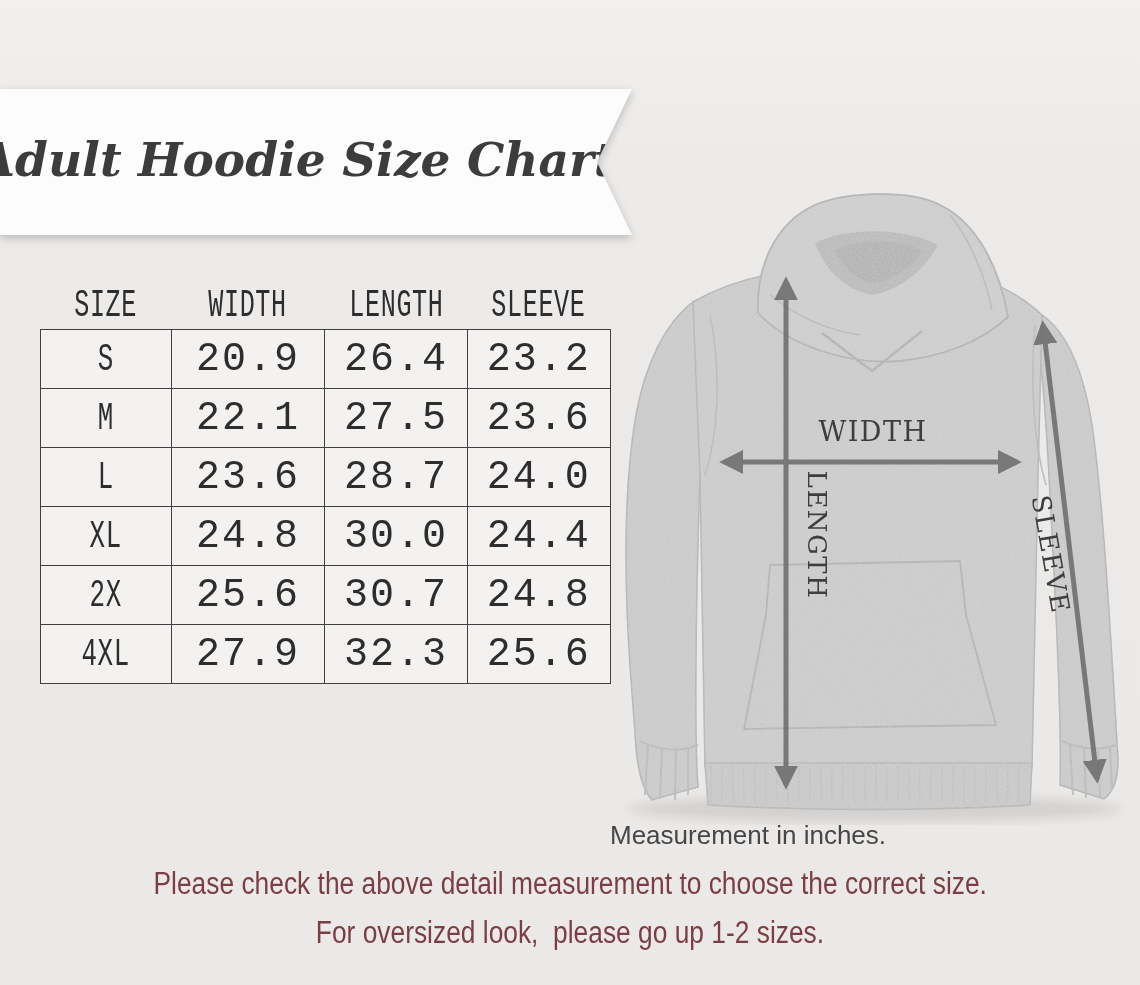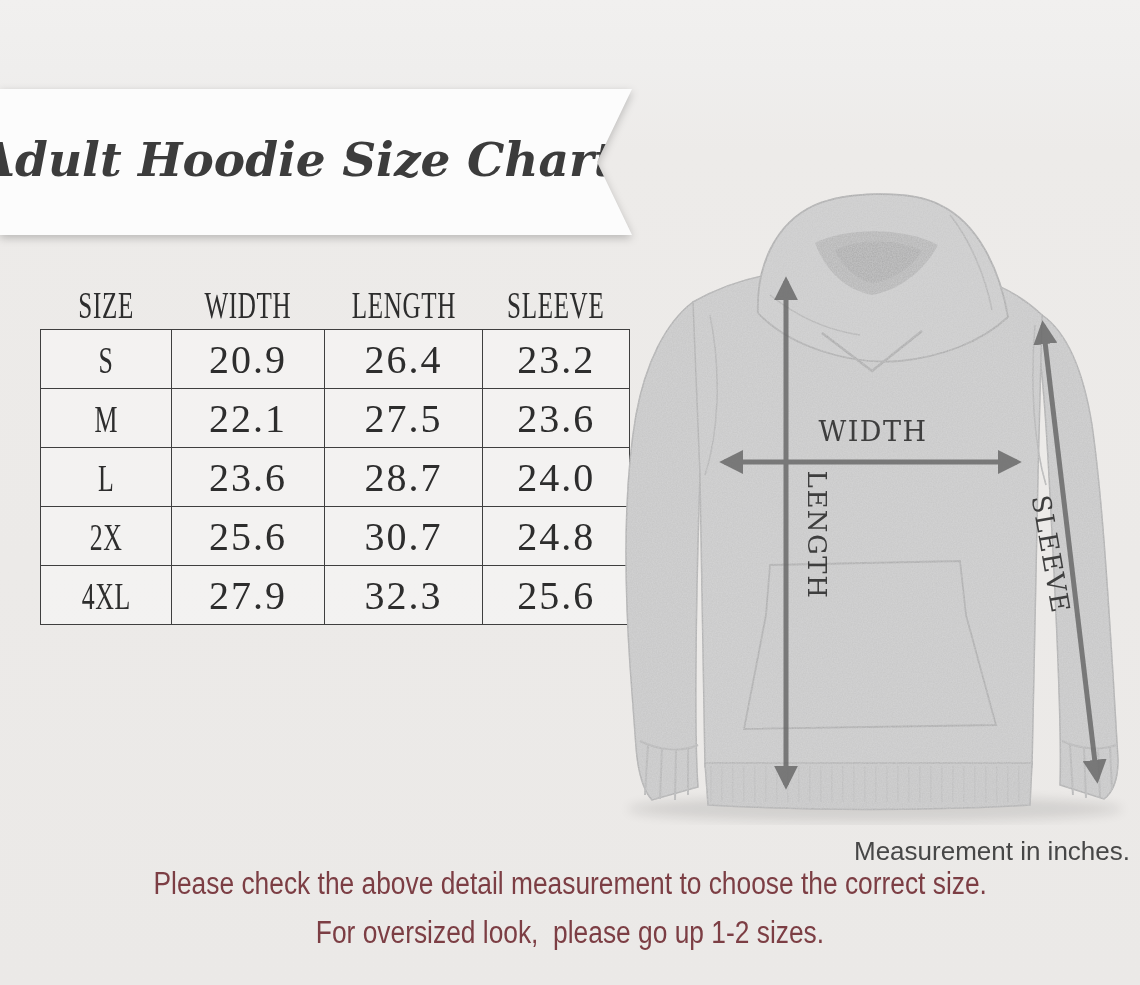--- a/index.html
+++ b/index.html
@@ -17,21 +17,21 @@
     display:flex;align-items:center;justify-content:center;
   }
   .banner h1{
     margin:0 48px 6px 10px;
     font-family:"DejaVu Serif",serif;font-style:italic;font-weight:bold;
     font-size:47px;color:#3c3c3c;white-space:nowrap;letter-spacing:0px;
   }
   
   .size-table{
     position:absolute;left:40px;top:281px;border-collapse:collapse;table-layout:fixed;
-    font-family:Liberation Serif, serif;color:#2d2d2d;
+    font-family:Liberation Mono, monospace;color:#2d2d2d;
   }
   .size-table th{
     border:none;font-weight:normal;font-size:38px;height:48px;padding:0;
     vertical-align:middle;text-align:center;white-space:nowrap;
   }
   .size-table th span{display:inline-block;transform:scaleX(0.66);letter-spacing:1px;}
   .size-table td{
     border:1.6px solid #3f3f3f;width:130px;height:58px;padding:0;
     text-align:center;vertical-align:middle;font-size:40px;letter-spacing:2px;
     background:rgba(255,255,255,0.38);white-space:nowrap;
@@ -40,22 +40,22 @@
   .size-table col.c2{width:153px}
   .size-table col.c3{width:138px}
   .size-table col.c4{width:117px}
   .size-table td.size-cell span{display:inline-block;transform:scaleX(0.68);letter-spacing:1px;font-size:38px;}
   
   .hoodie-svg{position:absolute;left:610px;top:175px;width:530px;height:650px;}
   .hlabel{
     font-family:"DejaVu Serif",serif;fill:#3e3e3e;letter-spacing:1.5px;
   }
   .caption{
-    position:absolute;left:610px;top:820px;width:520px;text-align:right;
-    font-size:26px;color:#474747;margin-top:16px;
+    position:absolute;left:610px;top:820px;width:520px;text-align:left;
+    font-size:26px;color:#474747;
   }
   
   .footer-line{position:absolute;left:0;width:1140px;text-align:center;white-space:pre-wrap;}
   .footer-line span{
     display:inline-block;transform:scaleX(0.85);transform-origin:center;
     font-size:31px;color:#7c3e44;white-space:pre-wrap;
   }
   .footer-line.l1{top:866px;}
   .footer-line.l2{top:915px;}
 </style>
@@ -96,20 +96,26 @@
         <td class="size-cell"><span>M</span></td>
         <td>22.1</td>
         <td>27.5</td>
         <td>23.6</td>
       </tr>
       <tr>
         <td class="size-cell"><span>L</span></td>
         <td>23.6</td>
         <td>28.7</td>
         <td>24.0</td>
+      </tr>
+      <tr>
+        <td class="size-cell"><span>XL</span></td>
+        <td>24.8</td>
+        <td>30.0</td>
+        <td>24.4</td>
       </tr>
       <tr>
         <td class="size-cell"><span>2X</span></td>
         <td>25.6</td>
         <td>30.7</td>
         <td>24.8</td>
       </tr>
       <tr>
         <td class="size-cell"><span>4XL</span></td>
         <td>27.9</td>

